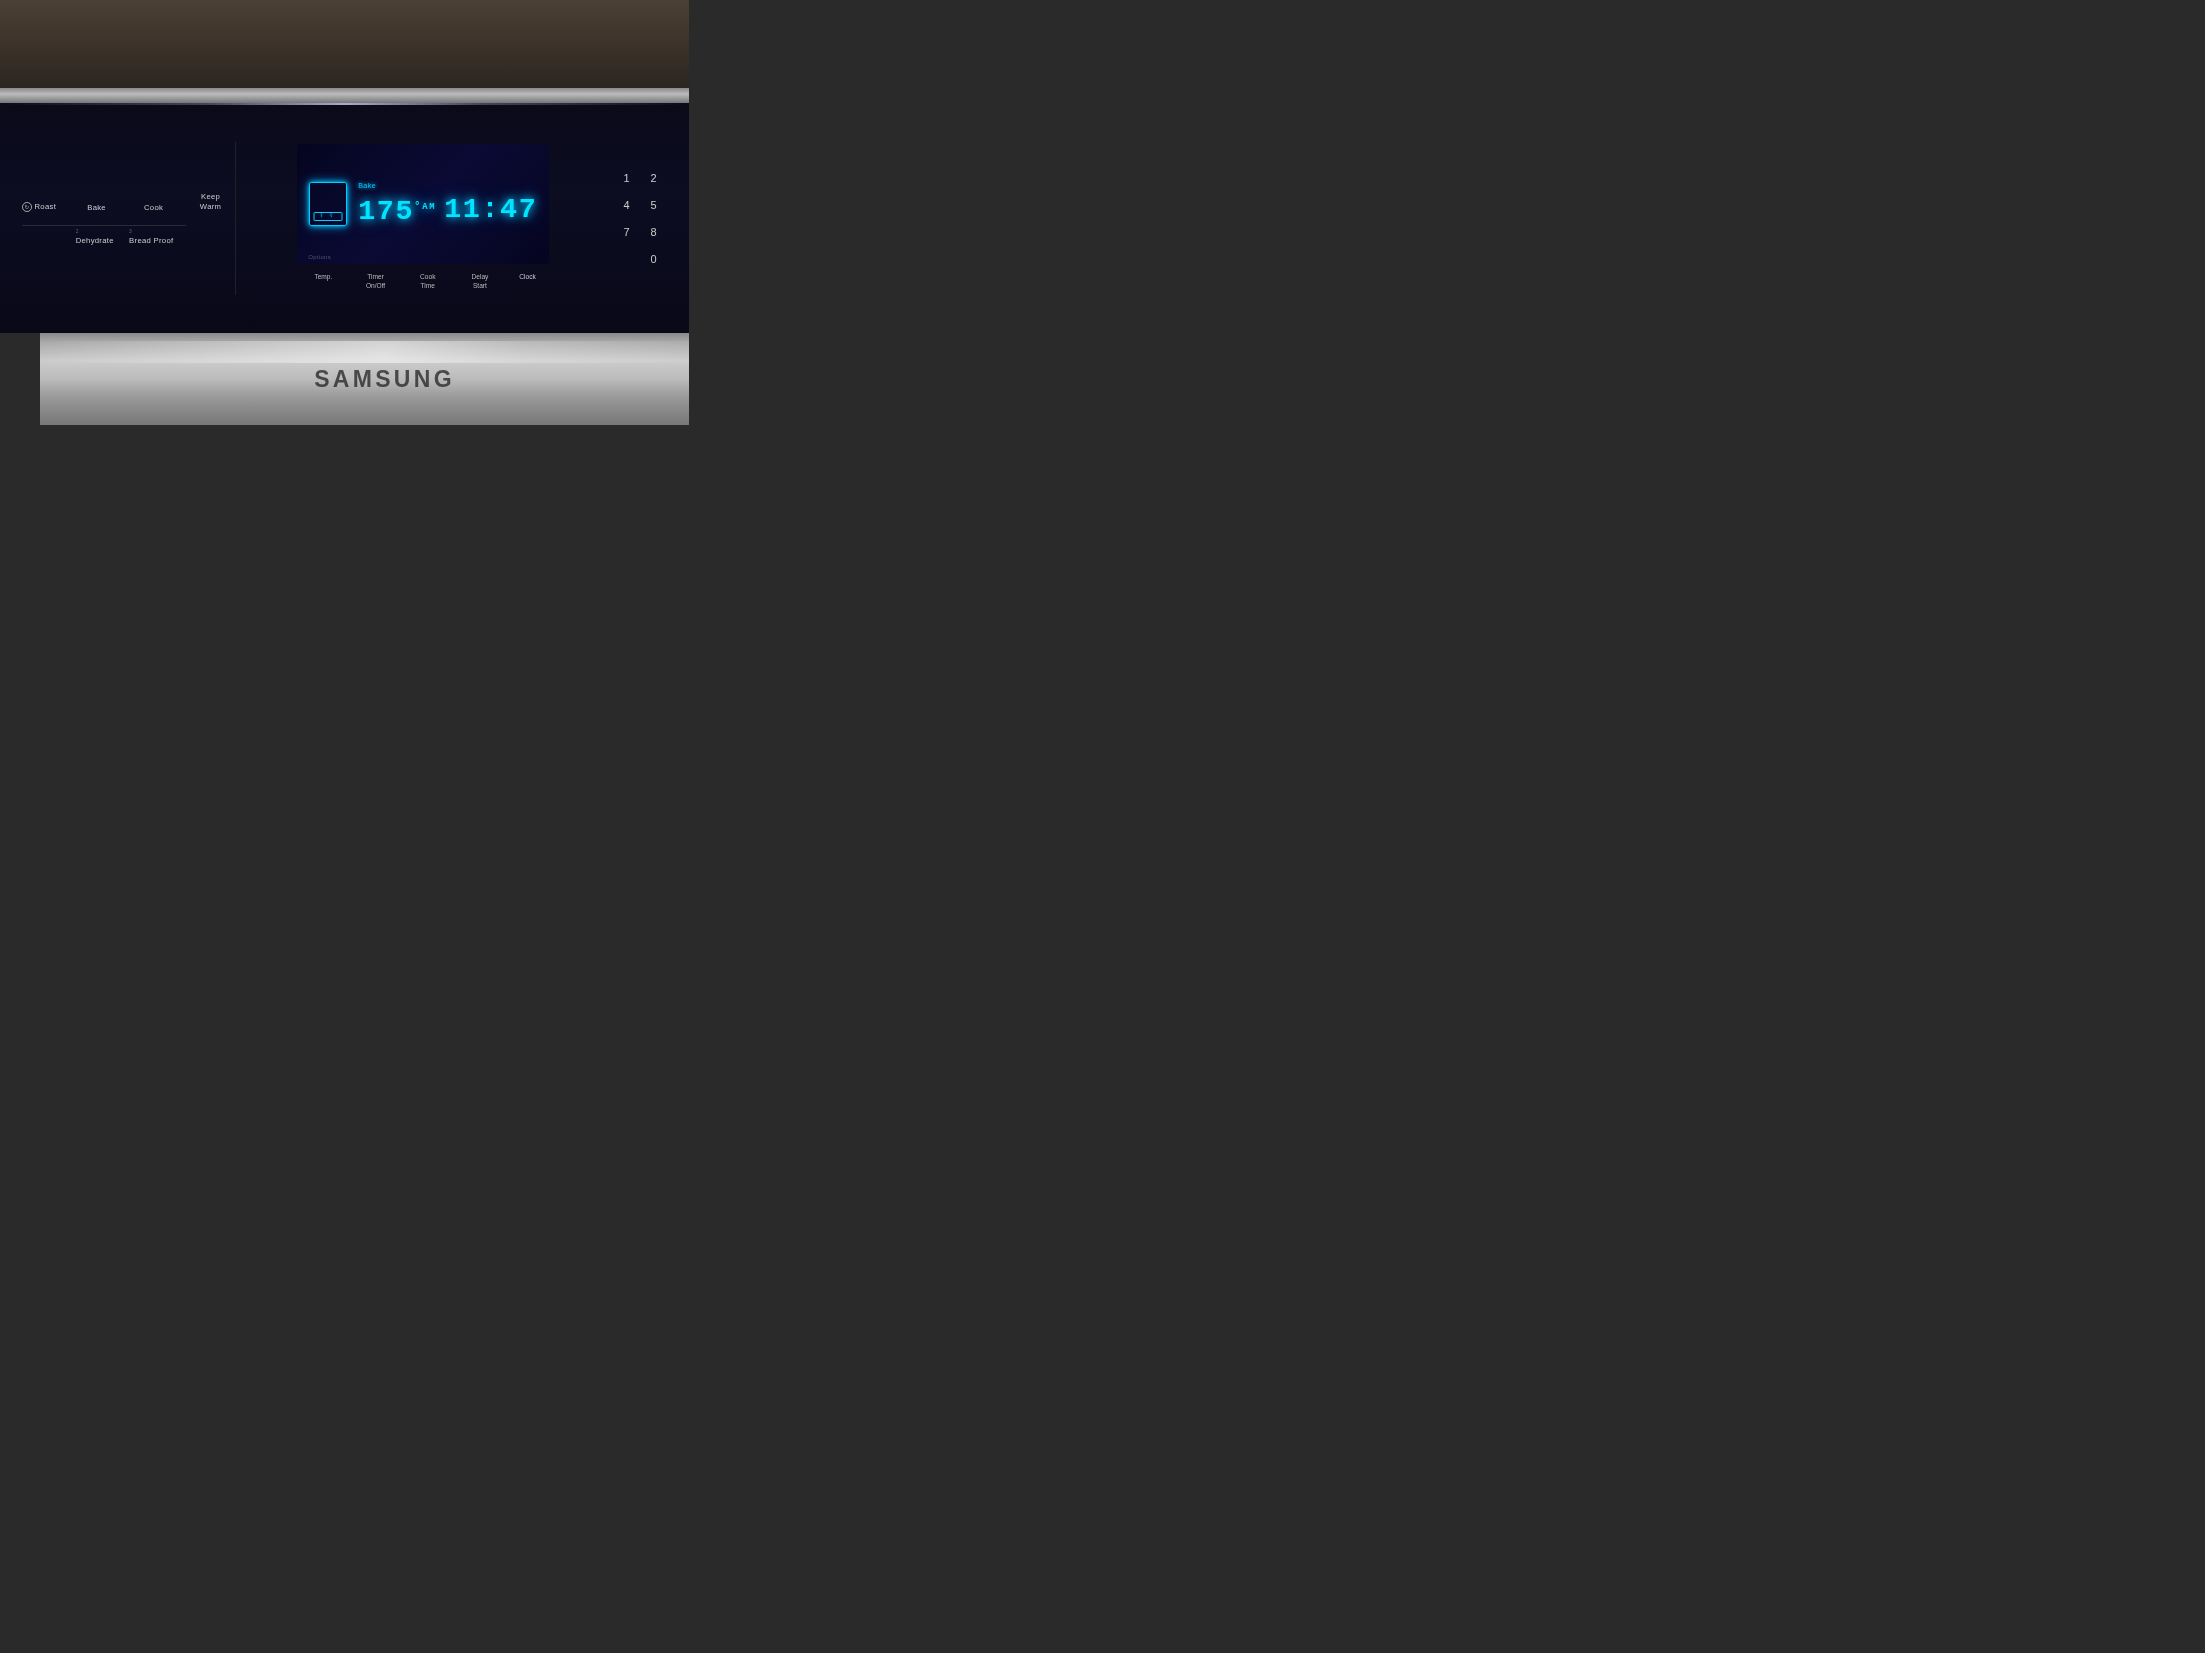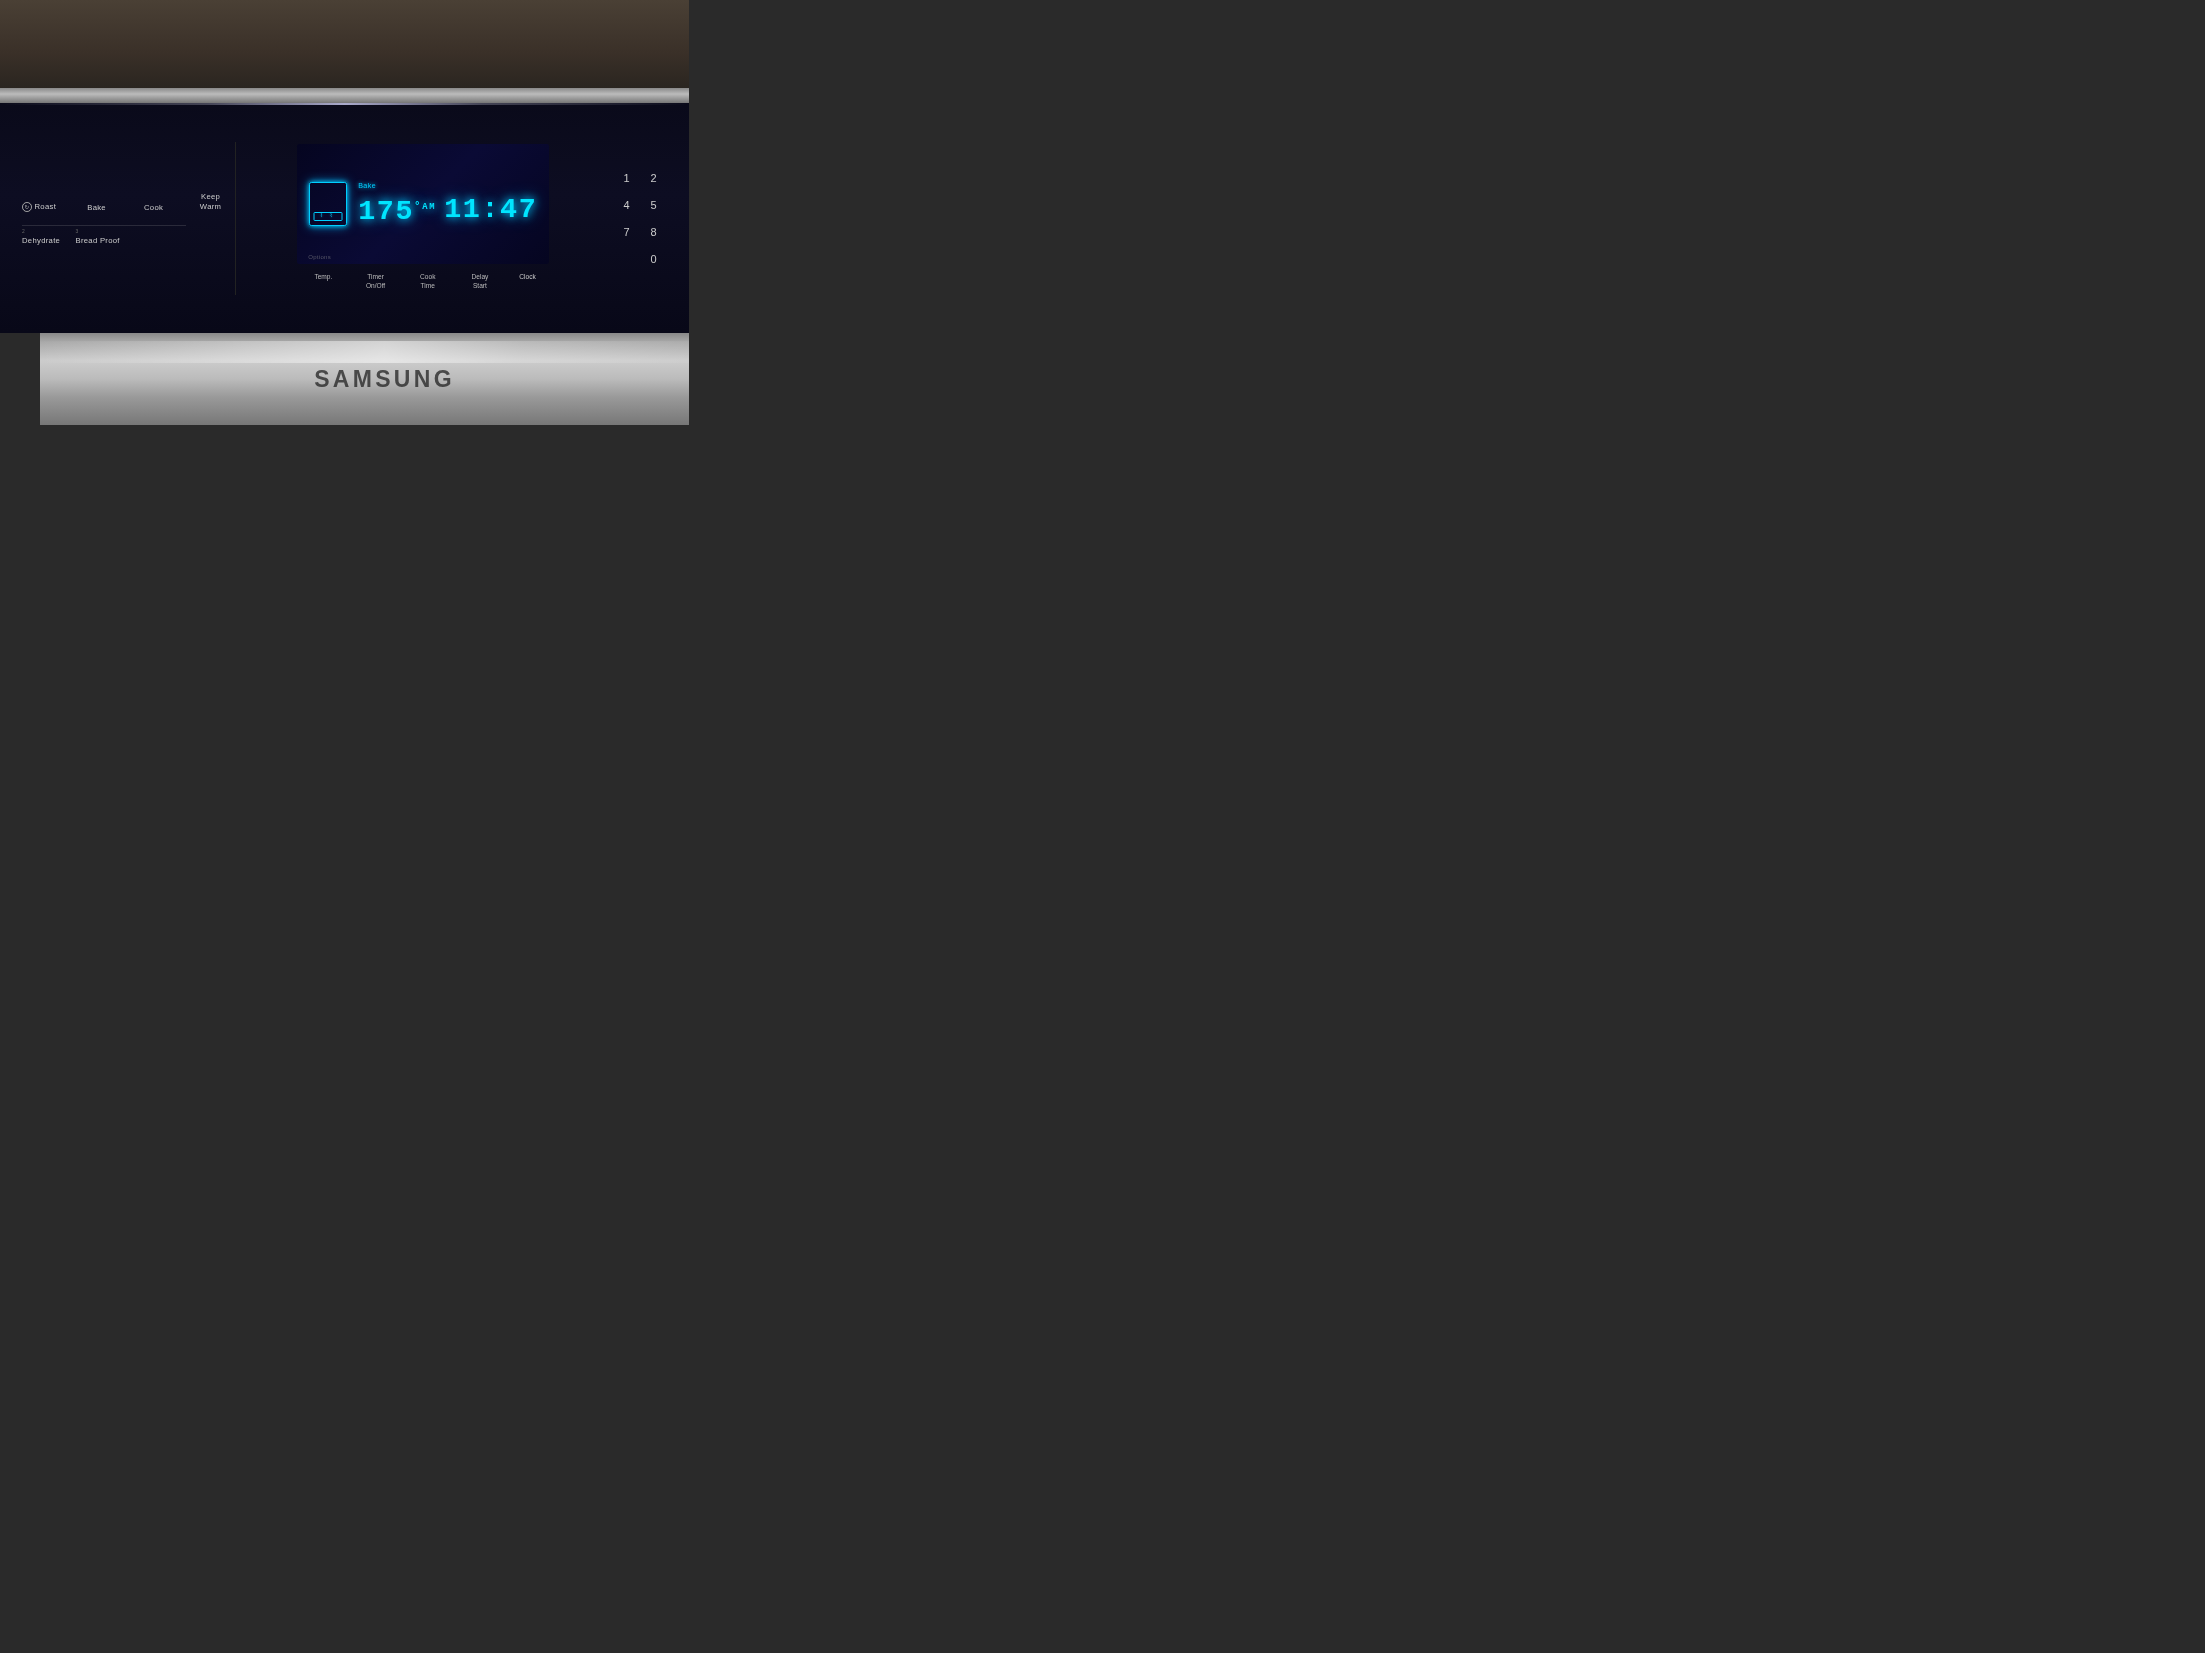--- a/index.html
+++ b/index.html
@@ -276,20 +276,21 @@
       display: flex;
       gap: 24px;
       align-items: flex-end;
       margin-bottom: 13px;
     }
 
     .lower-btns {
       display: flex;
       gap: 15.3px;
       align-items: center;
+      justify-content: center;
     }
 
     .separator-line {
       width: 1.1px;
       height: 153px;
       background: #222;
       margin: 0 8.2px;
     }
 
     .clock-btn {

